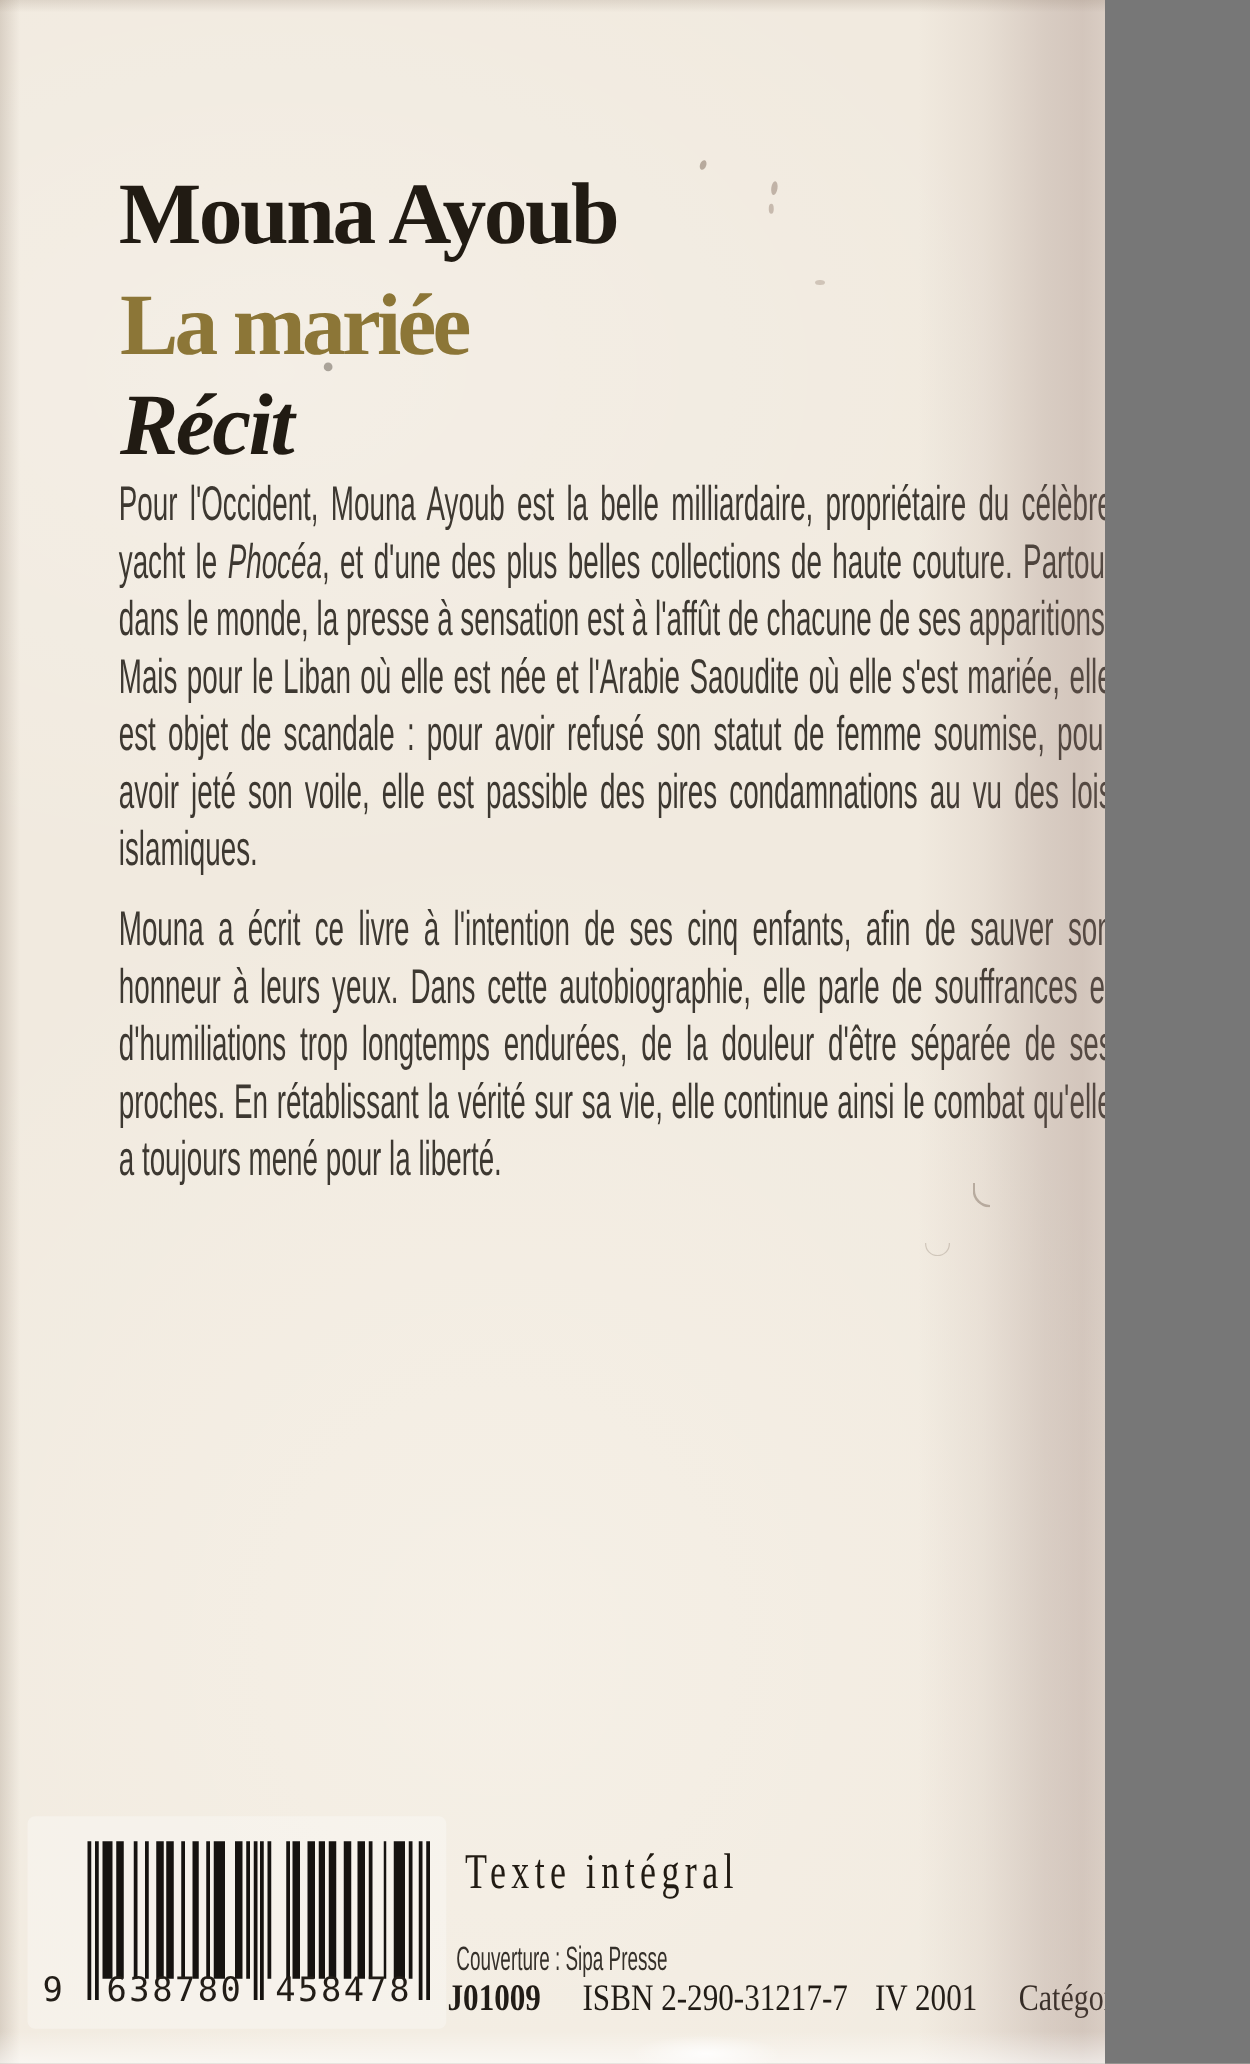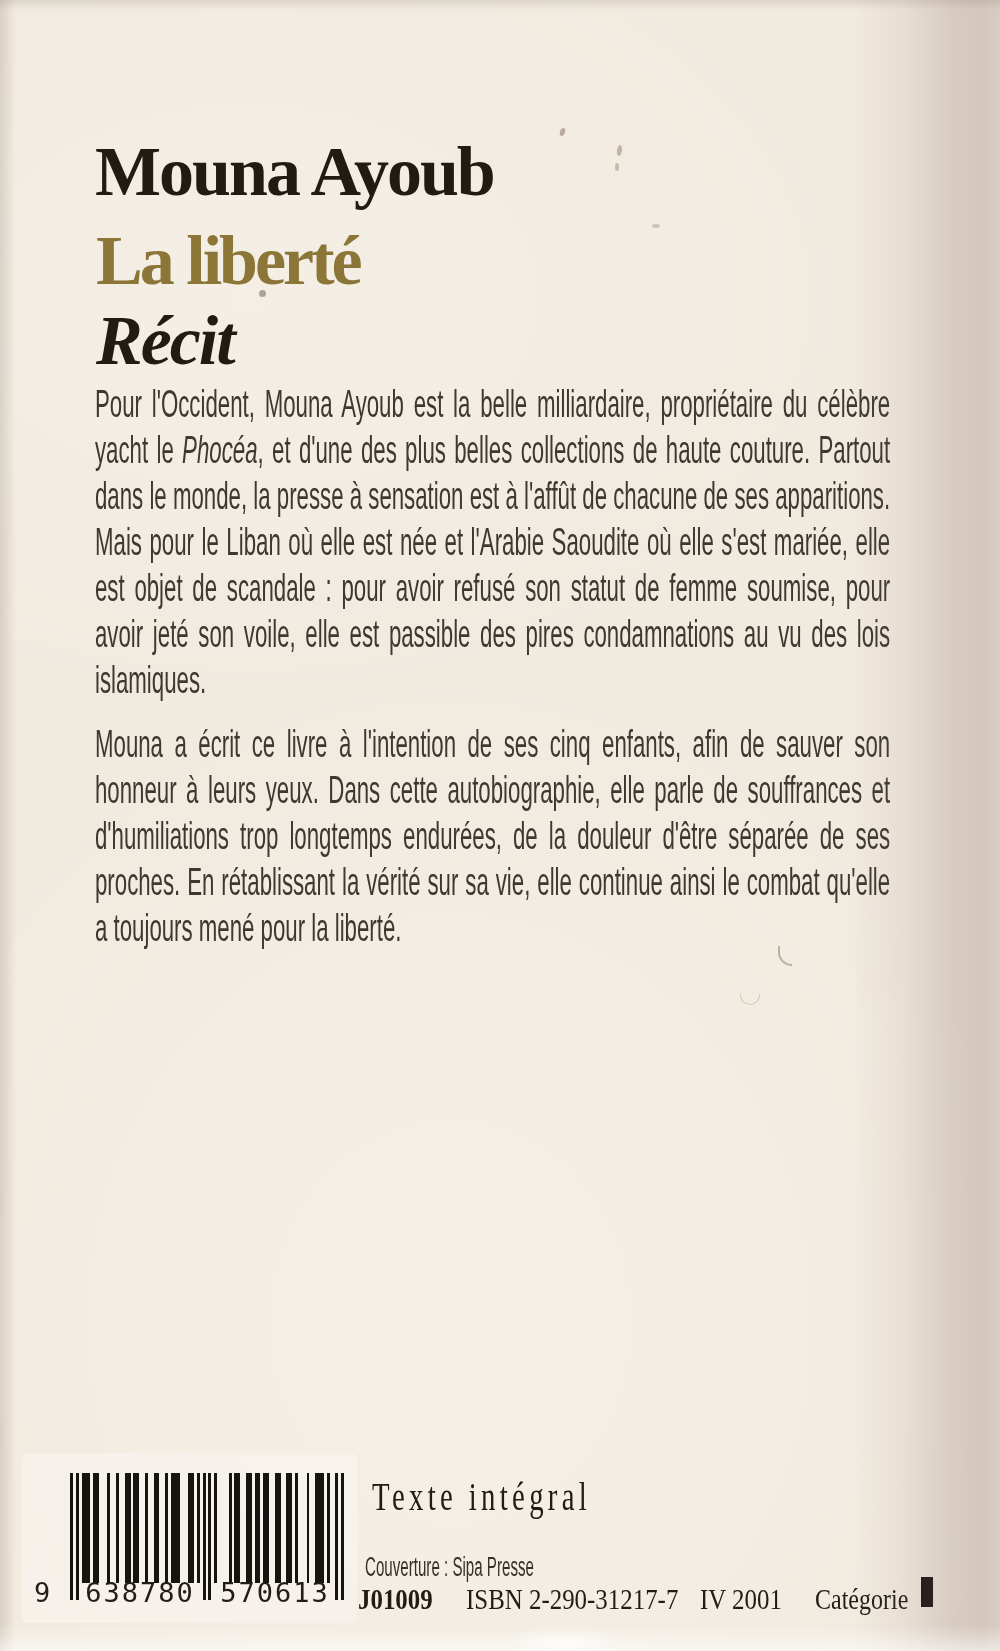--- a/index.html
+++ b/index.html
@@ -1,18 +1,18 @@
 <!DOCTYPE html>
 <html style="--cover-cream: #f1eadf; --title-gold: #8c7637; --title-ink: #211b13; --body-ink: #3d3831; --barcode-ink: #161310;"><head>
 <meta charset="utf-8">
 <style>
   html,body{margin:0;padding:0;}
   body{width:1000px;height:1651px;overflow:hidden;background:#777;}
   .page{
-    position:relative;width:1000px;height:1651px;overflow:hidden;
+    position:relative;width:884px;height:1651px;overflow:hidden;
     background:
       radial-gradient(900px 600px at 25% 18%, rgba(255,255,255,0.22), rgba(255,255,255,0) 70%),
       radial-gradient(800px 900px at 45% 80%, rgba(255,253,247,0.30), rgba(255,253,247,0) 75%),
       var(--cover-cream);
     font-family:"Liberation Serif", serif;
   }
   
   .shade{position:absolute;pointer-events:none;z-index:30;}
   .shade-right{right:0;top:0;width:150px;height:100%;
     background:linear-gradient(to right, rgba(150,122,114,0) 0%, rgba(150,122,114,0.10) 35%,
@@ -81,21 +81,21 @@
     border-radius:0 0 0 14px;background:transparent;}
   .arc2{position:absolute;left:740px;top:994px;width:18px;height:10px;z-index:20;
     border:1.5px solid rgba(150,135,120,0.35);border-top:none;border-radius:0 0 10px 10px;}
 </style>
 </head>
 <body>
 
 <div class="page">
 
   <h1 class="author">Mouna Ayoub</h1>
-  <h2 class="book-title">La liberté</h2>
+  <h2 class="book-title">La mariée</h2>
   <h2 class="genre">Récit</h2>
 
   <div class="blurb">
       <div class="para"><span>Pour l'Occident, Mouna Ayoub est la belle milliardaire, propriétaire du célèbre yacht le </span><span class="it">Phocéa</span><span>, et d'une des plus belles collections de haute couture. Partout dans le monde, la presse à sensation est à l'affût de chacune de ses apparitions. Mais pour le Liban où elle est née et l'Arabie Saoudite où elle s'est mariée, elle est objet de scandale : pour avoir refusé son statut de femme soumise, pour avoir jeté son voile, elle est passible des pires condamnations au vu des lois islamiques.</span></div>
       <div class="para"><span>Mouna a écrit ce livre à l'intention de ses cinq enfants, afin de sauver son honneur à leurs yeux. Dans cette autobiographie, elle parle de souffrances et d'humiliations trop longtemps endurées, de la douleur d'être séparée de ses proches. En rétablissant la vérité sur sa vie, elle continue ainsi le combat qu'elle a toujours mené pour la liberté.</span></div>
     </div>
 
   <div class="texte-integral">Texte intégral</div>
 
   <div class="barcode">
@@ -127,21 +127,21 @@
         <div class="bar" style="left: 216.32px; width: 5.77px;"></div>
         <div class="bar" style="left: 224.97px; width: 2.88px;"></div>
         <div class="bar" style="left: 236.51px; width: 2.88px;"></div>
         <div class="bar" style="left: 245.16px; width: 8.65px;"></div>
         <div class="bar" style="left: 256.69px; width: 2.88px;"></div>
         <div class="bar guard" style="left: 265.35px; width: 2.88px;"></div>
         <div class="bar guard" style="left: 271.12px; width: 2.88px;"></div>
       </div>
     <div class="bc-digit bc-first">9</div>
     <div class="bc-digit bc-left">638780</div>
-    <div class="bc-digit bc-right">570613</div>
+    <div class="bc-digit bc-right">458478</div>
   </div>
 
   <div class="couverture">Couverture : Sipa Presse</div>
 
   <div class="codeline printer-code">J01009</div>
   <div class="codeline isbn">ISBN 2-290-31217-7</div>
   <div class="codeline date-code">IV 2001</div>
   <div class="codeline category">Catégorie</div>
   <div class="category-bar"></div>
 

